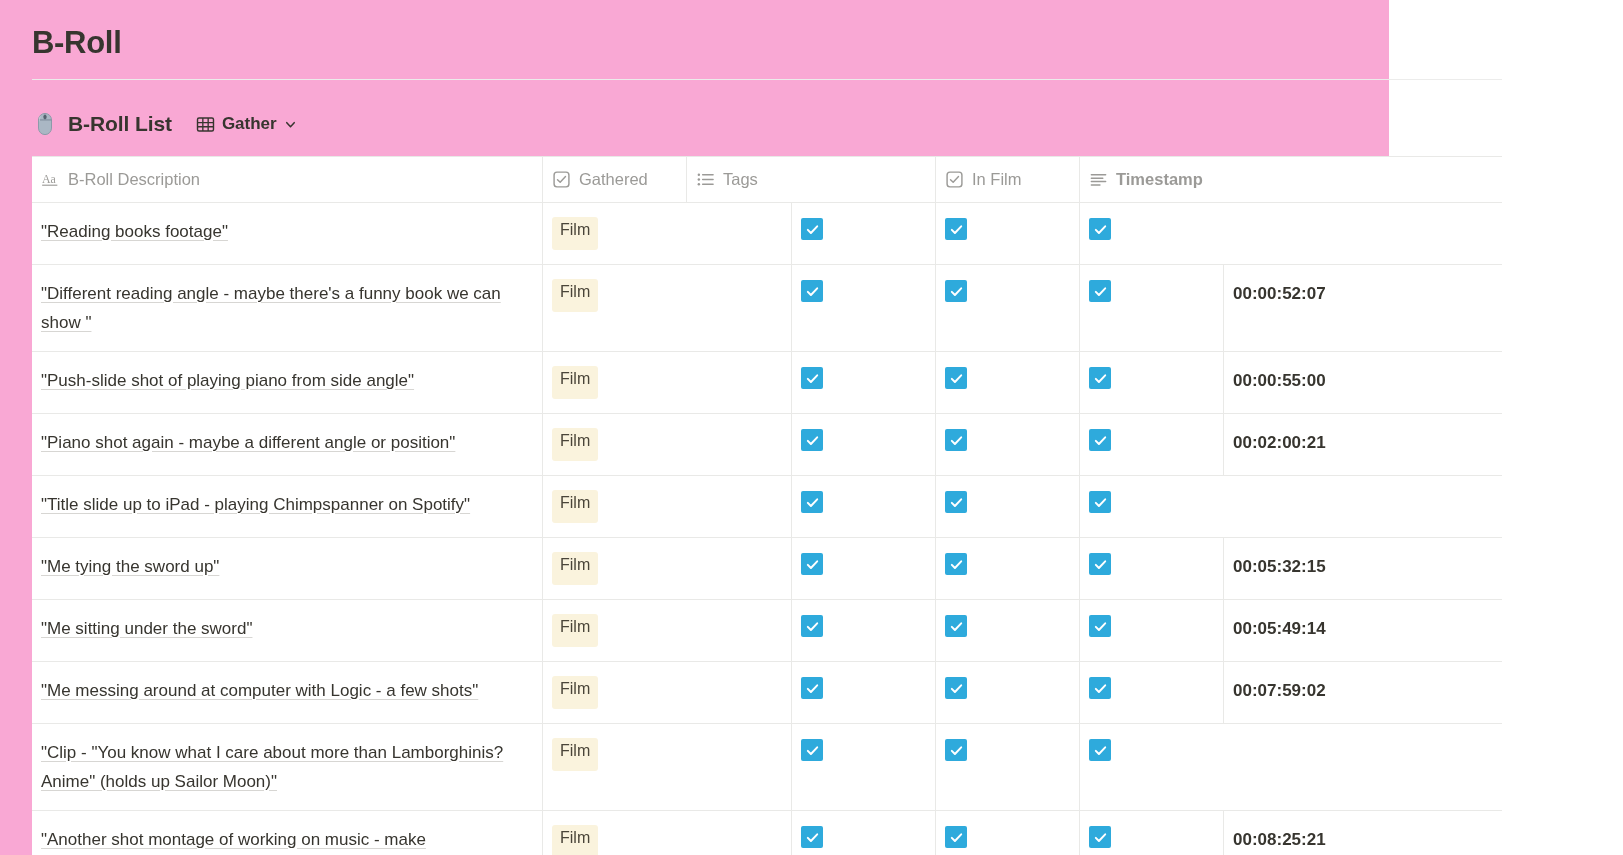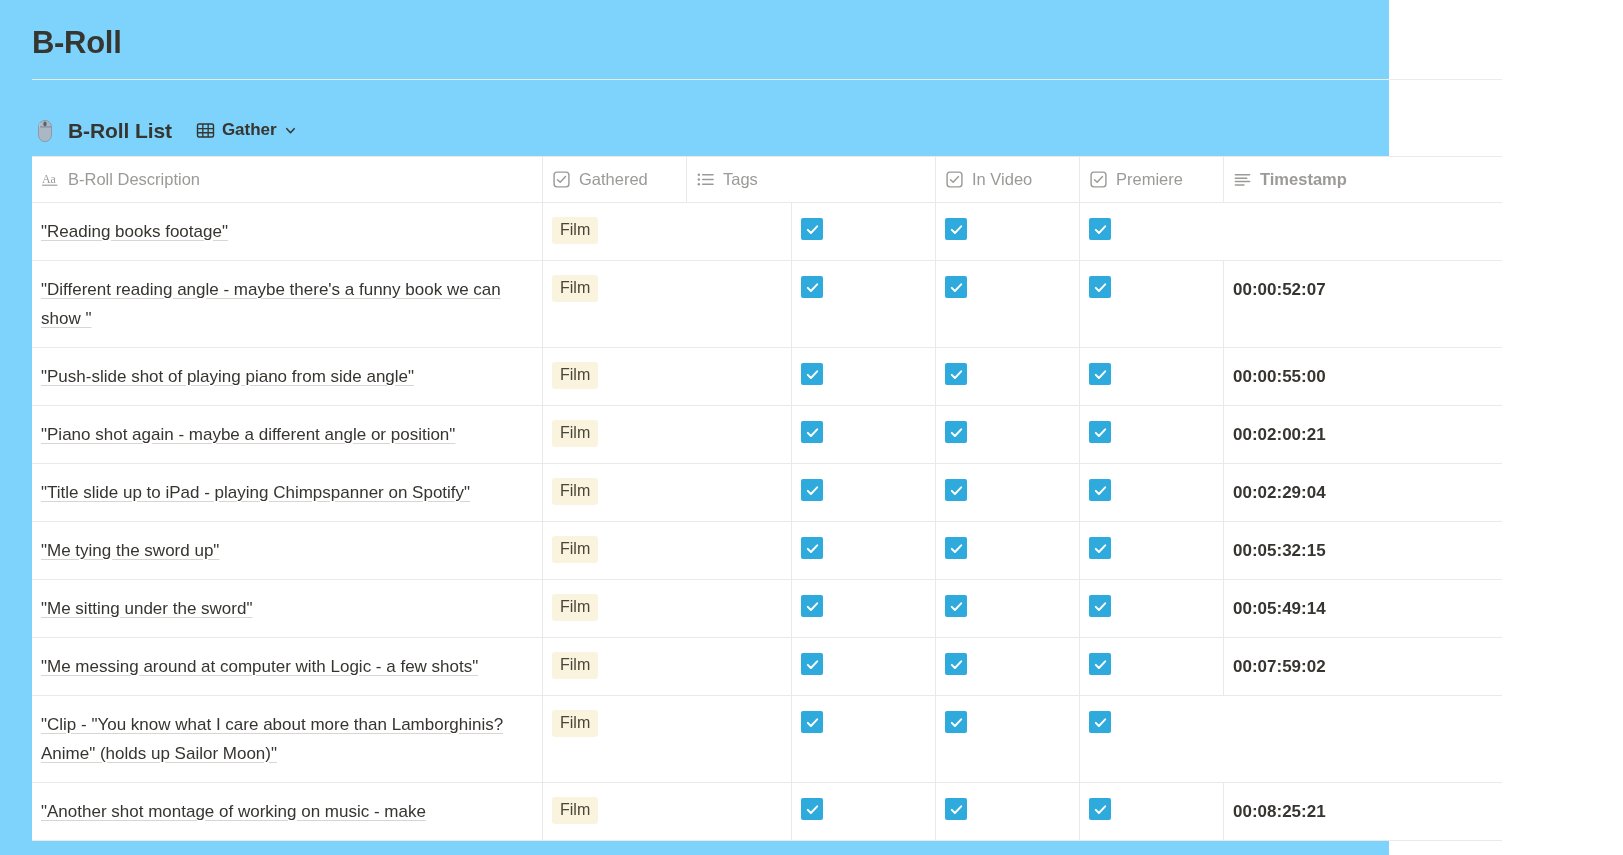--- a/index.html
+++ b/index.html
@@ -10,21 +10,21 @@
     background: #ffffff;
     font-family: "Liberation Sans", sans-serif;
     color: #37352f;
     overflow: hidden;
   }
 
   .page {
     position: relative;
     width: 1389px;
     height: 855px;
-    background: #7dd3fc;
+    background: #f9a8d4;
   }
 
   
   .page-title {
     position: absolute;
     left: 32px;
     top: 24px;
     font-size: 31px;
     font-weight: bold;
     letter-spacing: -0.3px;
@@ -40,21 +40,21 @@
     height: 1px;
     background: #ececeb;
   }
 
   
   .db-header {
     position: absolute;
     left: 32px;
     top: 104px;
     display: flex;
-    align-items: flex-end;
+    align-items: center;
     height: 40px;
   }
 
   .db-emoji {
     width: 26px;
     height: 26px;
     margin-right: 10px;
     display: block;
     flex: none;
   }
@@ -161,21 +161,21 @@
     cursor: pointer;
     word-wrap: break-word;
   }
 
   .tag {
     display: inline-block;
     background: #faf3dd;
     color: #4a4539;
     font-size: 16px;
     line-height: 24px;
-    padding: 1px 8px 2px 8px;
+    padding: 1px 8px 8px 8px;
     border-radius: 3px;
     white-space: nowrap;
   }
 
   .checkbox {
     width: 22px;
     height: 22px;
     border-radius: 2px;
     background: #2eaadc;
     display: flex;
@@ -261,33 +261,24 @@
           <span>Tags</span>
         </span>
       </div>
 
       <div class="cell c-chk">
         <span class="hd">
           <svg width="19" height="19" viewBox="0 0 20 20">
             <rect x="2.2" y="2.2" width="15.6" height="15.6" rx="3" fill="none" stroke="#9b9a97" stroke-width="1.5"></rect>
             <path d="M5.8 10.2 L8.6 13 L14.2 6.8" fill="none" stroke="#9b9a97" stroke-width="1.5" stroke-linecap="round" stroke-linejoin="round"></path>
           </svg>
-          <span>In Video</span>
+          <span>In Film</span>
         </span>
       </div>
 
-      <div class="cell c-chk">
-        <span class="hd">
-          <svg width="19" height="19" viewBox="0 0 20 20">
-            <rect x="2.2" y="2.2" width="15.6" height="15.6" rx="3" fill="none" stroke="#9b9a97" stroke-width="1.5"></rect>
-            <path d="M5.8 10.2 L8.6 13 L14.2 6.8" fill="none" stroke="#9b9a97" stroke-width="1.5" stroke-linecap="round" stroke-linejoin="round"></path>
-          </svg>
-          <span>Premiere</span>
-        </span>
-      </div>
 
       <div class="cell c-time">
         <span class="hd">
           <svg width="19" height="19" viewBox="0 0 20 20">
             <path d="M2.5 5 h15 M2.5 8.6 h12 M2.5 12.2 h15 M2.5 15.8 h9" stroke="#9b9a97" stroke-width="1.6" stroke-linecap="round"></path>
           </svg>
           <span>Timestamp</span>
         </span>
       </div>
     </div>
@@ -439,23 +430,20 @@
               </svg>
             </span>
           </div>
           <div class="cell c-chk">
             <span class="checkbox">
               <svg width="15" height="15" viewBox="0 0 16 16">
                 <path d="M3 8.4 L6.3 11.7 L13 4.6" fill="none" stroke="#ffffff" stroke-width="2.1" stroke-linecap="round" stroke-linejoin="round"></path>
               </svg>
             </span>
           </div>
-          <div class="cell c-time">
-            <span class="ts-text">00:02:29:04</span>
-          </div>
         </div>
         <div class="trow body-row">
           <div class="cell c-desc">
             <span class="desc-text">"Me tying the sword up"</span>
           </div>
           <div class="cell c-tags">
             <span class="tag">Film</span>
           </div>
           <div class="cell c-chk">
             <span class="checkbox">

